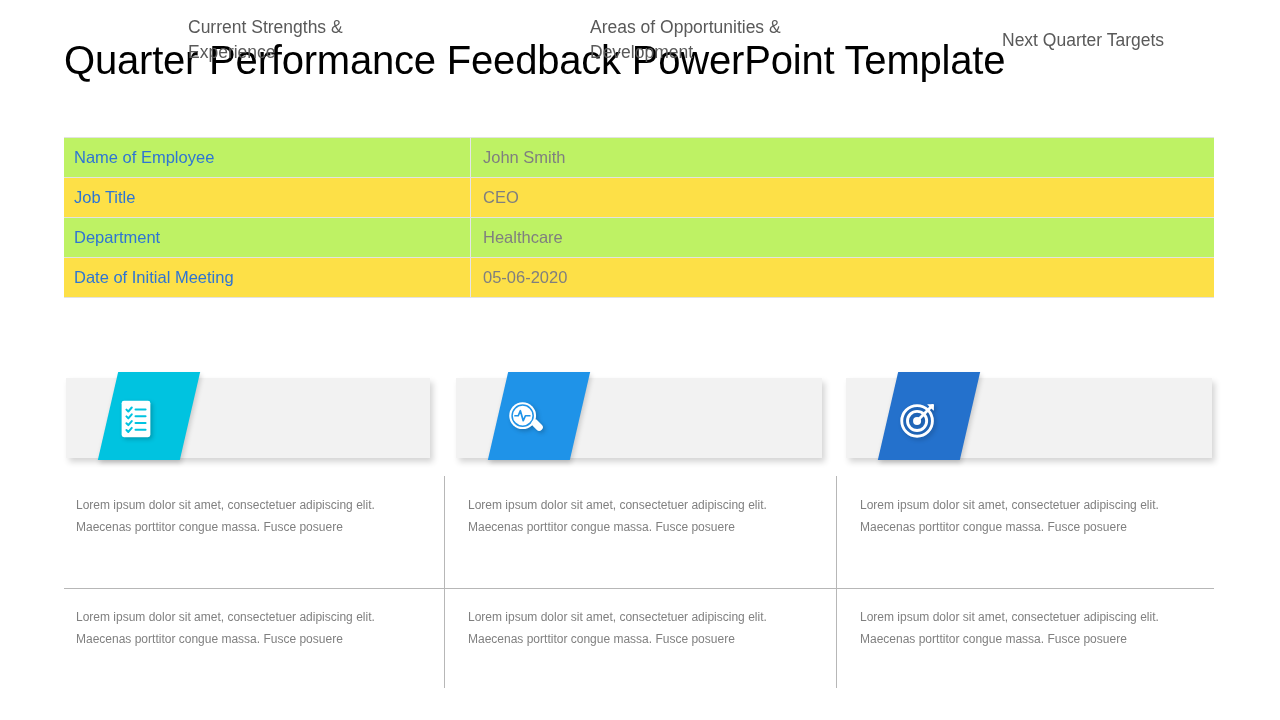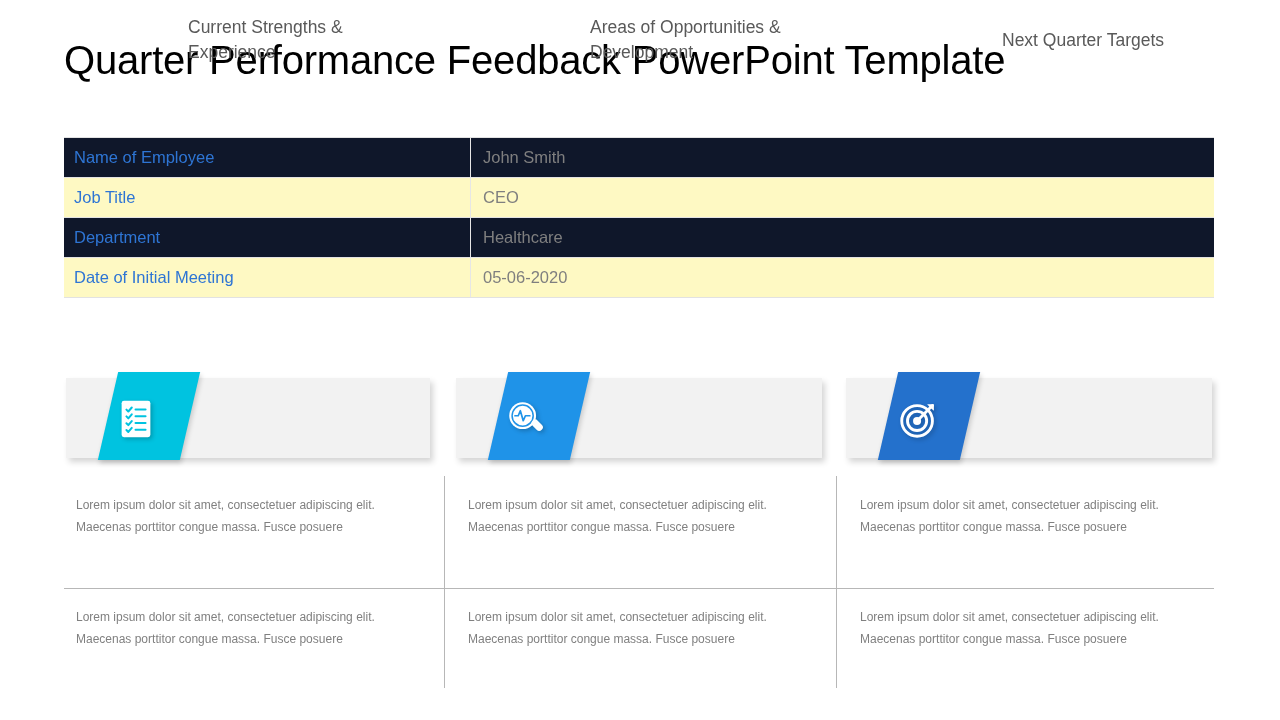--- a/index.html
+++ b/index.html
@@ -32,22 +32,22 @@
   
   .info-table {
     position: absolute;
     left: 64px;
     top: 137px;
     width: 1150px;
     border-collapse: collapse;
     table-layout: fixed;
   }
   .info-table tr { height: 40px; }
-  .info-table tr.shaded td { background: #0f172a; }
-  .info-table tr.plain  td { background: #fef9c3; }
+  .info-table tr.shaded td { background: #bef264; }
+  .info-table tr.plain  td { background: #fde047; }
   .info-table td {
     border-top: 1px solid #e2e2e2;
     border-bottom: 1px solid #e2e2e2;
     padding: 0 0 0 10px;
     vertical-align: middle;
     font-size: 16.5px;
   }
   .info-table td.label {
     width: 396px;
     color: #2e75d4;

